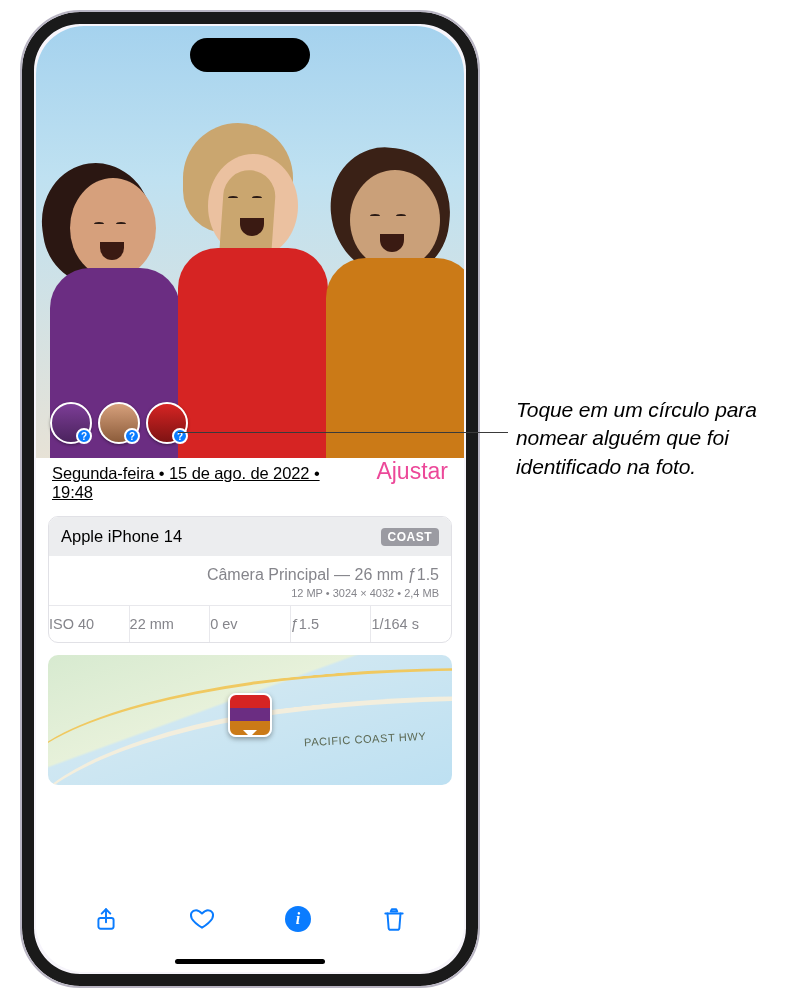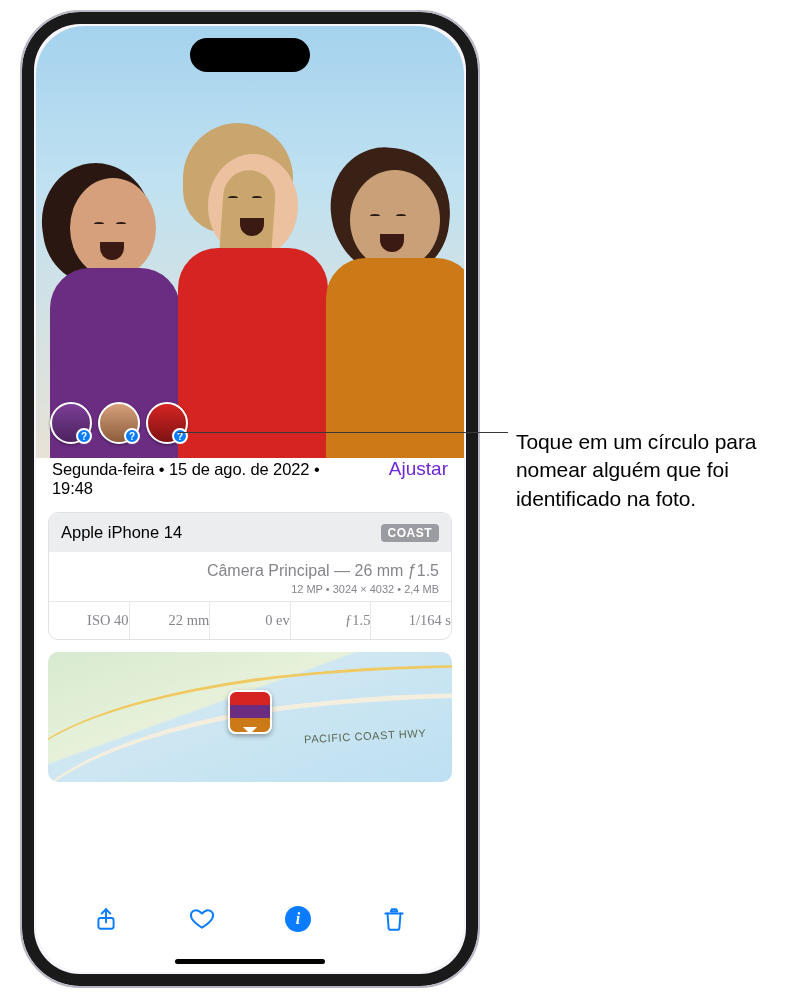--- a/index.html
+++ b/index.html
@@ -106,22 +106,22 @@
 
   
   .caption-field {
     padding: 16px 16px 10px;
     font-size:17px; color:#bdbdc2;
   }
 
   
   .meta { padding: 0 16px; }
   .meta-head { display:flex; justify-content:space-between; align-items:baseline; }
-  .meta-date { font-size:16.5px; color:#000; letter-spacing:-.1px;}
-  .meta-adjust { font-size:19px; color:#6d28d9;margin-left:32px; }
+  .meta-date { font-size:16.5px; color:#000; letter-spacing:-.1px;text-decoration:underline;}
+  .meta-adjust { font-size:23px; color:#ec4899;margin-left:32px; }
   .meta-file { margin-top:4px; font-size:16px; color:#8d8d93; display:flex; align-items:center; gap:6px; }
   .cloud-icon{width:19px;height:14px;display:inline-block;}
 
   
   .card {
     margin:14px 12px 0;
     border:1px solid #e1e1e6;
     border-radius:10px;
     overflow:hidden;
     font-size:15.5px;
@@ -137,23 +137,22 @@
     padding:2px 7px; border-radius:4px;
   }
   .card-body{padding:10px 12px 6px;color:#85858b;text-align:right;}
   .card-body .line1{font-size:16px;margin-bottom:3px;}
   .card-body .line2{font-size:11px;}
   .card-foot{
     display:flex; border-top:1px solid #e8e8ec;
     color:#85858b; font-size:14.5px;
   }
   .card-foot > div{
-    flex:1; text-align:right; padding:10px 0;
+    flex:1; text-align:left; padding:10px 0;
     border-right:1px solid #e8e8ec;
-    font-family:Liberation Serif, serif;
   }
   .card-foot > div:last-child{border-right:none;}
 
   
   .map {
     margin:12px 12px 0;
     height:130px;
     border-radius:10px;
     background:linear-gradient(160deg,#d7ead0 0%, #e7f1da 40%, #cfe7f2 41%, #bde0f2 100%);
     position:relative;
@@ -324,13 +323,13 @@
             <path d="M6 7l1 13a2 2 0 0 0 2 2h6a2 2 0 0 0 2-2l1-13"></path>
         </svg>
       </div>
     </div>
 
     <div class="home-bar"></div>
   </div>
 </div>
 
 <div class="callout-line" style="left:178px; top:432px; width:330px;"></div>
-<div class="callout-text" style="left:516px; top:428px; width:276px;">Toque em um círculo para nomear alguém que foi identificado na foto.</div>
+<div class="callout-text" style="left:516px; top:396px; width:276px;font-style:italic;">Toque em um círculo para nomear alguém que foi identificado na foto.</div>
 
 </body></html>

